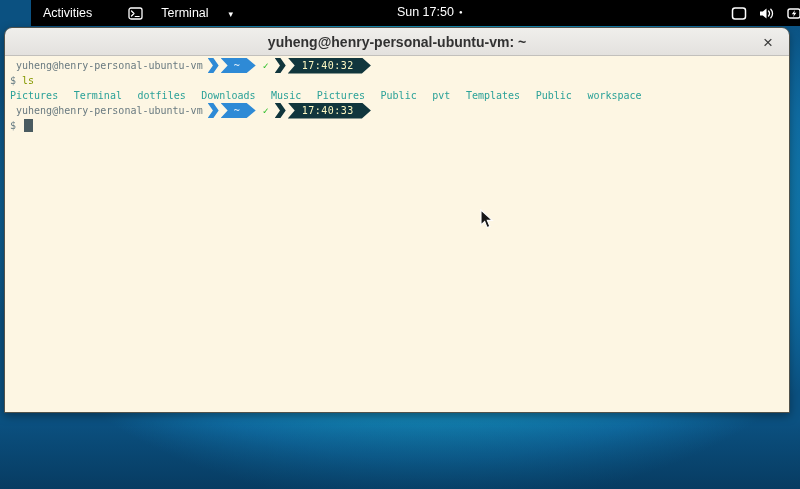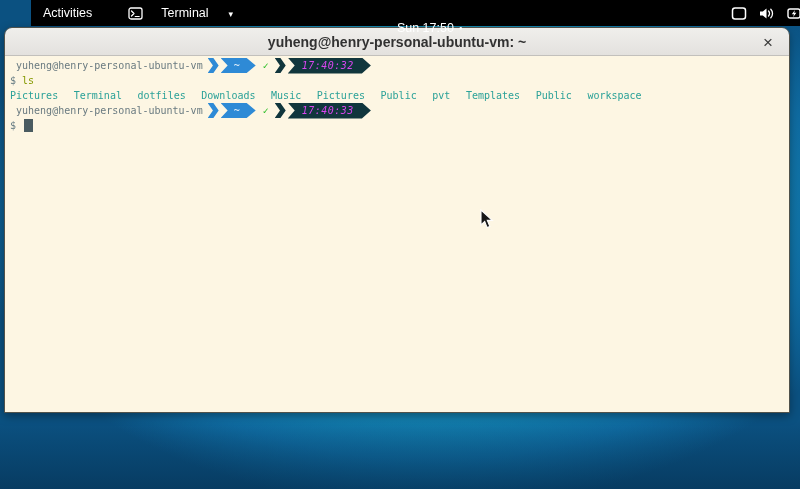--- a/index.html
+++ b/index.html
@@ -21,21 +21,21 @@
   }
   .topbar-left { display:flex; align-items:center; height:100%; }
   .activities-btn {
     background:none; border:none; color:#fff; font:inherit;
     padding:0 12px; height:100%; cursor:pointer;
   }
   .app-menu { display:flex; align-items:center; gap:18px; padding:0 10px; height:100%; margin-left:14px; }
   .app-menu svg { display:block; }
   .caret { font-size:9px; margin-left:2px; transform:translateY(1px); }
   .topbar-center {
-    position:absolute; left:50%; top:16px; transform:translateX(-52%);
+    position:absolute; left:50%; top:0; transform:translateX(-52%);
     height:23px; display:flex; align-items:center; gap:5px;
   }
   .notif-dot { font-size:6px; transform:translateY(0px); }
   .topbar-right {
     position:absolute; right:0; top:0; height:26px;
     display:flex; align-items:center; gap:12px; padding:0 10px;
   }
   .topbar-right svg { display:block; }
   .tray-caret { font-size:9px; color:#fff; }
 
@@ -75,21 +75,21 @@
     display:inline-block; width:11px; height:15px; margin-left:5px; margin-right:2px;
     clip-path:polygon(0 0, 52% 0, 100% 50%, 52% 100%, 0 100%, 48% 50%);
   }
   .pl-chevron.blue { background:#2e8ad6; }
   .pl-chevron.dark { background:#11363d; margin-left:6px; }
   .pl-banner {
     display:inline-block; height:15px; line-height:15px;
     clip-path:polygon(0 0, calc(100% - 9px) 0, 100% 50%, calc(100% - 9px) 100%, 0 100%, 7px 50%);
   }
   .pl-banner.blue { background:#2e8ad6; color:#e9f3fb; padding:0 16px 0 13px; }
-  .pl-banner.dark { background:#11363d; color:#d946ef; padding:0 17px 16px 14px; letter-spacing:0.5px;font-style:italic; }
+  .pl-banner.dark { background:#11363d; color:#fef9c3; padding:0 17px 16px 14px; letter-spacing:0.5px; }
   .check { color:#35c02f; margin-left:7px; font-weight:bold; }
 
   .prompt-symbol { color:#657b83; }
   .cmd { color:#859900; }
   .dir { color:#2aa198; margin-right:15.6px; }
   .dir:last-child { margin-right:8px; }
   .block-cursor {
     display:inline-block; width:9px; height:13px; background:#4a5b60;
     margin-left:2px; vertical-align:middle;
   }

